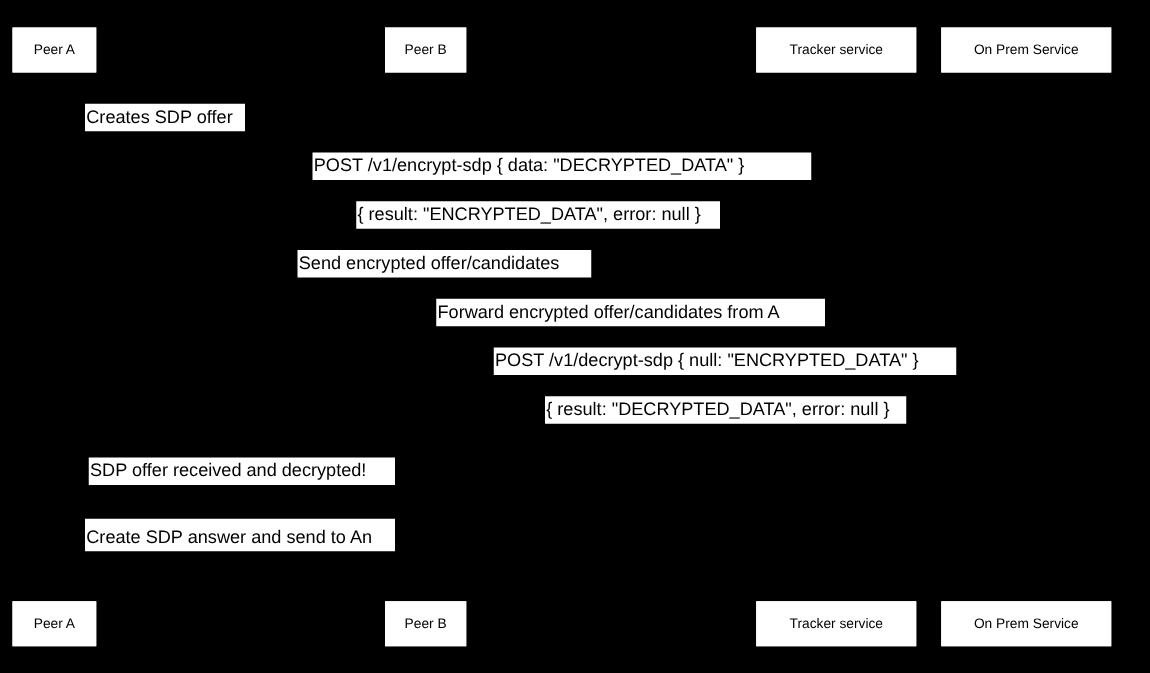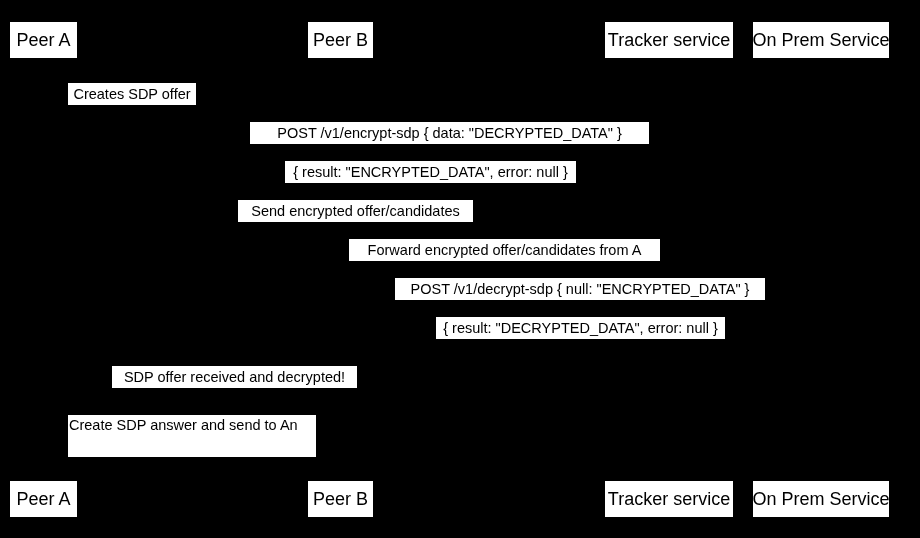--- a/index.html
+++ b/index.html
@@ -19,48 +19,47 @@
   
   .actor-box {
     position: absolute;
     background: #ffffff;
     color: #000000;
     border: 1px solid #ffffff;
     box-sizing: border-box;
     display: flex;
     align-items: center;
     justify-content: center;
-    font-size: 18px;
+    font-size: 11px;
     line-height: 1;
     white-space: nowrap;
     height: 36px;
   }
   
   .msg-label {
     position: absolute;
     background: #ffffff;
     color: #000000;
     box-sizing: border-box;
     display: flex;
     align-items: center;
-    justify-content: center;
     font-size: 14.5px;
     line-height: 21px;
     white-space: nowrap;
     overflow: hidden;
     height: 22px;
     padding: 0 1px;
   }
   .msg-label.two-line {
-    height: 42px;
+    height: 26px;
     white-space: normal;
     text-align: center;
     line-height: 21px;
     flex-direction: column;
-    justify-content: space-between;
+    justify-content: flex-end;
   }
   .msg-label.two-line .ln {
     display: block;
     width: 100%;
     white-space: nowrap;
     overflow: hidden;
   }
   .msg-label.two-line .ln-1 {
     text-align: left;
   }
@@ -118,21 +117,21 @@
   </div>
 
   <div class="msg-label" style="left:395px; top:278px; width:370px;">
     <span>POST /v1/decrypt-sdp { null: "ENCRYPTED_DATA" }</span>
   </div>
 
   <div class="msg-label" style="left:436px; top:317px; width:289px;">
     <span>{ result: "DECRYPTED_DATA", error: null }</span>
   </div>
 
-  <div class="msg-label" style="left:71px; top:366px; width:245px;margin-left:41px;">
+  <div class="msg-label" style="left:71px; top:366px; width:245px;">
     <span>SDP offer received and decrypted!</span>
   </div>
 
   <div class="msg-label two-line" style="left:68px; top:415px; width:248px;">
     <span class="ln ln-1">Create SDP answer and send to An</span>
   </div>
 
   <div class="actor-box" style="left:10px; top:481px; width:67px;">
     <span>Peer A</span>
   </div>

